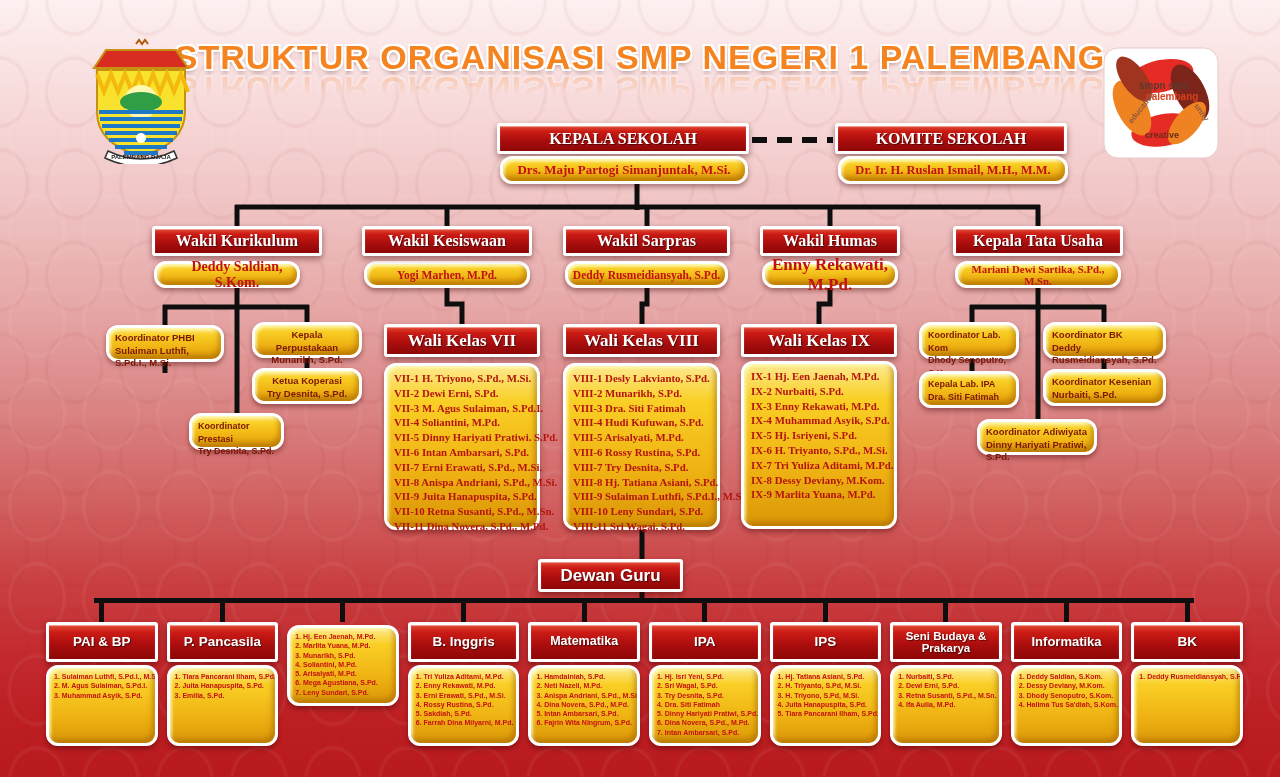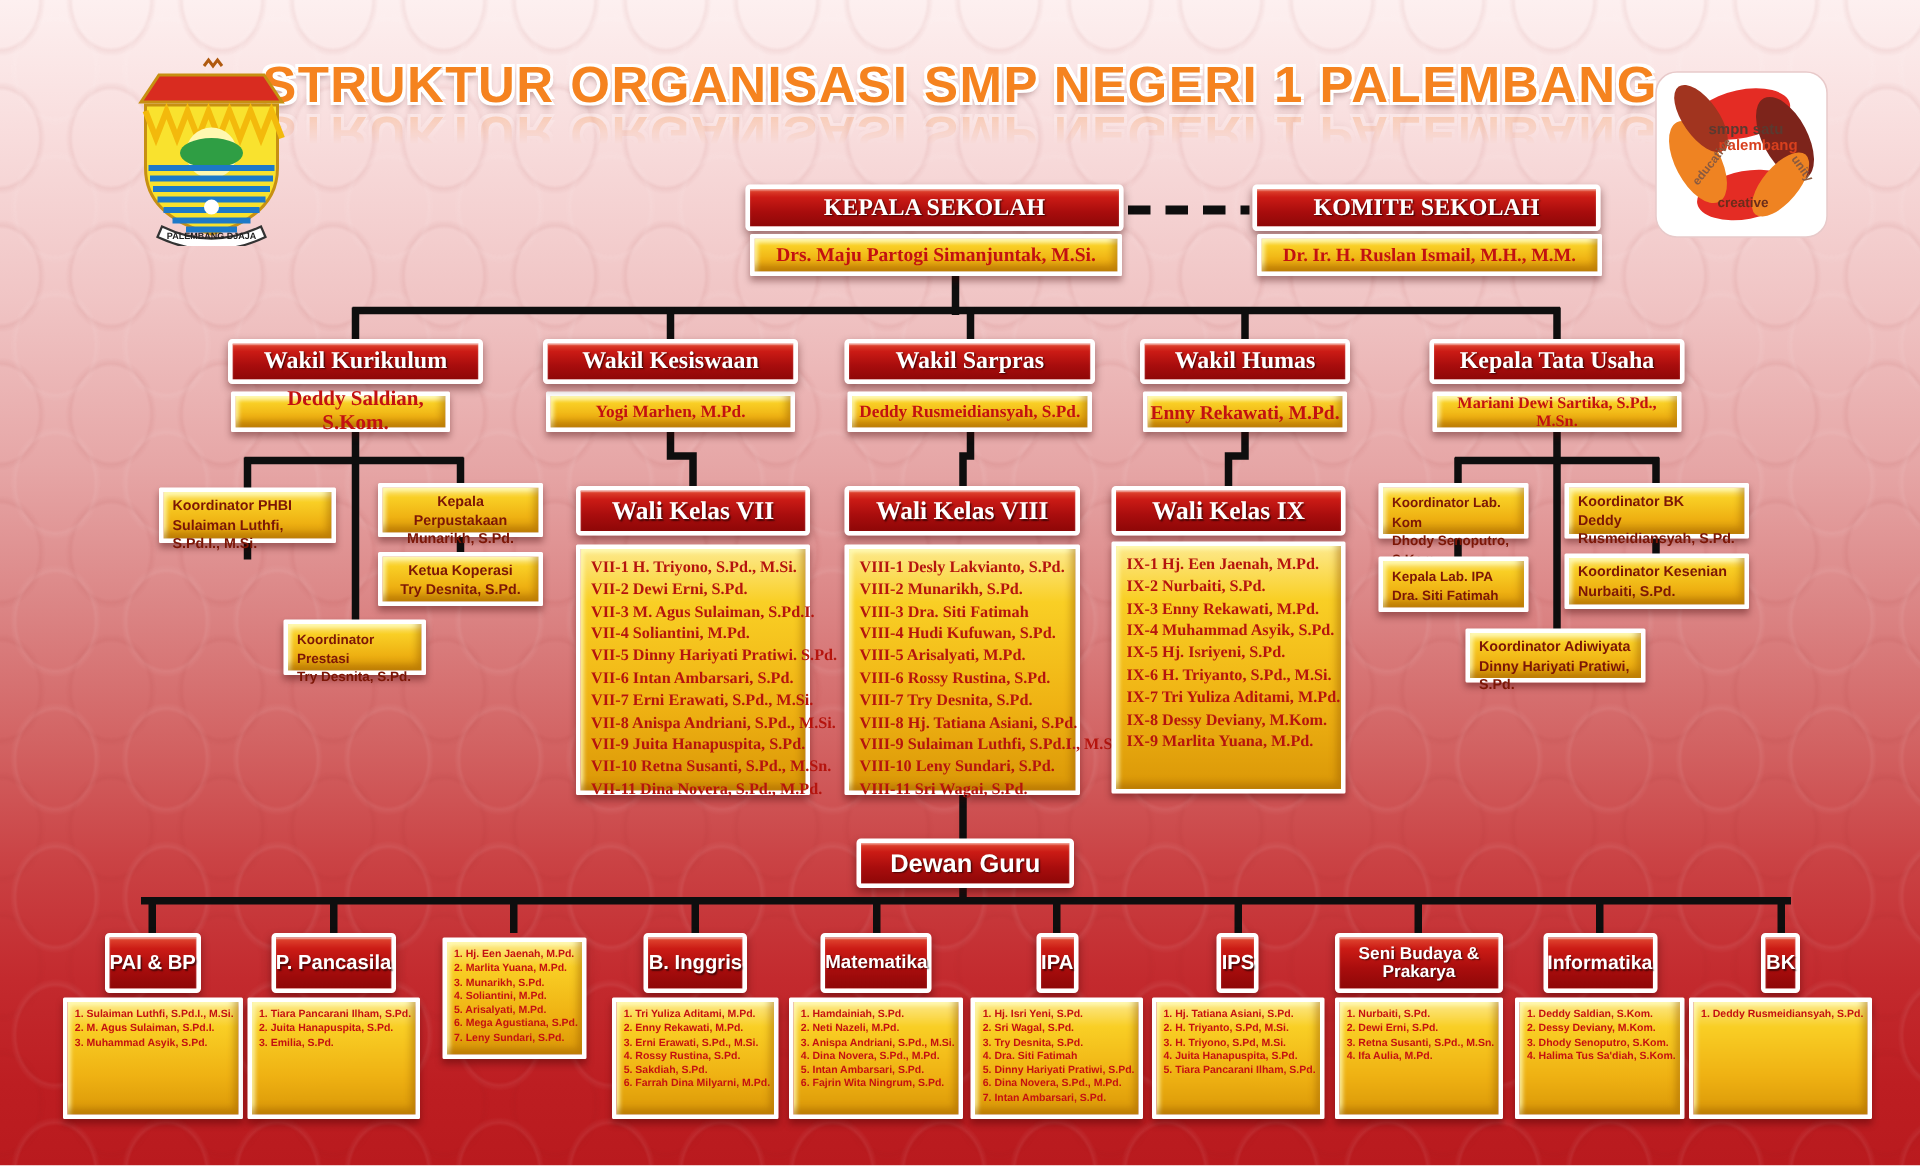--- a/index.html
+++ b/index.html
@@ -23,34 +23,34 @@
     mask-image:linear-gradient(to bottom,transparent 30%,#000 100%);}
 
   
   .rbox{display:flex;align-items:center;justify-content:center;text-align:center;
     background:linear-gradient(180deg,#e24a32 0%,#cb1b15 22%,#a90d0d 60%,#8e0707 100%);
     border:3px solid #fff;border-radius:3px;color:#fff;
     box-shadow:0 3px 6px rgba(60,0,0,.45),inset 0 1px 1px rgba(255,255,255,.5);
     text-shadow:1px 1px 1px rgba(0,0,0,.55);}
   .serifhead{font-family:"Liberation Serif",serif;font-weight:bold;}
   .ybox{background:linear-gradient(180deg,#fde98c 0%,#f9cf25 22%,#efb213 65%,#da9707 100%);
-    border:3px solid #fff;border-radius:1px;
+    border:3px solid #fff;border-radius:12px;
     box-shadow:0 3px 5px rgba(60,0,0,.4),inset -3px -4px 5px rgba(150,90,0,.45),inset 2px 2px 3px rgba(255,255,190,.85);}
   .namebox{display:flex;align-items:center;justify-content:center;text-align:center;
     font-family:"Liberation Serif",serif;color:#c21111;font-weight:bold;}
   .unit{padding:4px 6px;font-size:9.5px;font-weight:bold;color:#7c1606;line-height:12.5px;}
   .unit .u-name{font-weight:bold;}
 
   
   .wali-list{padding:5px 6px 2px 7px;font-family:"Liberation Serif",serif;
     font-size:10.8px;font-weight:bold;color:#b5140e;line-height:14.8px;white-space:nowrap;}
 
   
   #subjects-row{left:46px;top:600px;width:1197px;display:flex;gap:9px;}
-  .subj-col{flex:1;min-width:0;display:flex;flex-direction:column;align-items:center;}
+  .subj-col{flex:1;min-width:0;display:flex;flex-direction:column;}
   .col-drop{width:5px;height:22px;background:#0e0e0e;margin:0 auto;}
   .subj-head{height:34px;font-size:13.5px;font-weight:bold;line-height:1.05;}
   .subj-head.two-line{font-size:11.5px;}
   .subj-list{margin-top:3px;height:69px;padding:4px 3px 2px 5px;
     font-size:7px;font-weight:bold;color:#c41111;line-height:9.3px;overflow:hidden;white-space:nowrap;}
   .hline{position:absolute;background:#0e0e0e;z-index:1;}
 </style>
 </head>
 <body>
 
@@ -128,21 +128,21 @@
   <div class="abs rbox serifhead" style="left:835px;top:123px;width:232px;height:31px;font-size:16px;">KOMITE SEKOLAH</div>
   <div class="abs ybox namebox" style="left:838px;top:156px;width:230px;height:28px;font-size:12.5px;">Dr. Ir. H. Ruslan Ismail, M.H., M.M.</div>
 
   <div class="abs rbox serifhead" style="left:152px;top:226px;width:170px;height:30px;font-size:16px;">Wakil Kurikulum</div>
   <div class="abs ybox namebox" style="left:154px;top:261px;width:146px;height:27px;font-size:14px;padding-left:20px;">Deddy Saldian, S.Kom.</div>
   <div class="abs ybox namebox" style="left:364px;top:261px;width:166px;height:27px;font-size:11.5px;">Yogi Marhen, M.Pd.</div>
   <div class="abs rbox serifhead" style="left:362px;top:226px;width:170px;height:30px;font-size:16px;">Wakil Kesiswaan</div>
   <div class="abs rbox serifhead" style="left:563px;top:226px;width:167px;height:30px;font-size:16px;">Wakil Sarpras</div>
   <div class="abs ybox namebox" style="left:565px;top:261px;width:163px;height:27px;font-size:11.5px;">Deddy Rusmeidiansyah, S.Pd.</div>
   <div class="abs rbox serifhead" style="left:760px;top:226px;width:140px;height:30px;font-size:16px;">Wakil Humas</div>
-  <div class="abs ybox namebox" style="left:762px;top:261px;width:136px;height:27px;font-size:13px;">Enny Rekawati, M.Pd.</div>
+  <div class="abs ybox namebox" style="left:762px;top:261px;width:136px;height:27px;font-size:17px;">Enny Rekawati, M.Pd.</div>
   <div class="abs rbox serifhead" style="left:953px;top:226px;width:170px;height:30px;font-size:16px;">Kepala Tata Usaha</div>
   <div class="abs ybox namebox" style="left:955px;top:261px;width:166px;height:27px;font-size:10.8px;">Mariani Dewi Sartika, S.Pd., M.Sn.</div>
 
   <div class="abs ybox unit" style="left:106px;top:325px;width:118px;height:37px;">
     <div>Koordinator PHBI</div>
     <div class="u-name">Sulaiman Luthfi, S.Pd.I., M.Si.</div>
   </div>
   <div class="abs ybox unit" style="left:252px;top:322px;width:110px;height:36px;text-align:center;">
     <div>Kepala Perpustakaan</div>
     <div class="u-name">Munarikh, S.Pd.</div>
@@ -211,21 +211,21 @@
       <div>IX-2 Nurbaiti, S.Pd.</div>
       <div>IX-3 Enny Rekawati, M.Pd.</div>
       <div>IX-4 Muhammad Asyik, S.Pd.</div>
       <div>IX-5 Hj. Isriyeni, S.Pd.</div>
       <div>IX-6 H. Triyanto, S.Pd., M.Si.</div>
       <div>IX-7 Tri Yuliza Aditami, M.Pd.</div>
       <div>IX-8 Dessy Deviany, M.Kom.</div>
       <div>IX-9 Marlita Yuana, M.Pd.</div>
     </div>
 
-  <div class="abs rbox" style="left:571px;top:559px;width:145px;height:33px;font-size:17px;font-weight:bold;">Dewan Guru</div>
+  <div class="abs rbox" style="left:538px;top:559px;width:145px;height:33px;font-size:17px;font-weight:bold;">Dewan Guru</div>
 
   <div id="subjects-row" class="abs">
     <div class="subj-col">
       <div class="col-drop"></div>
       <div class="rbox subj-head">PAI &amp; BP</div>
       <div class="ybox subj-list">
           <div>1. Sulaiman Luthfi, S.Pd.I., M.Si.</div>
           <div>2. M. Agus Sulaiman, S.Pd.I.</div>
           <div>3. Muhammad Asyik, S.Pd.</div>
         </div>

